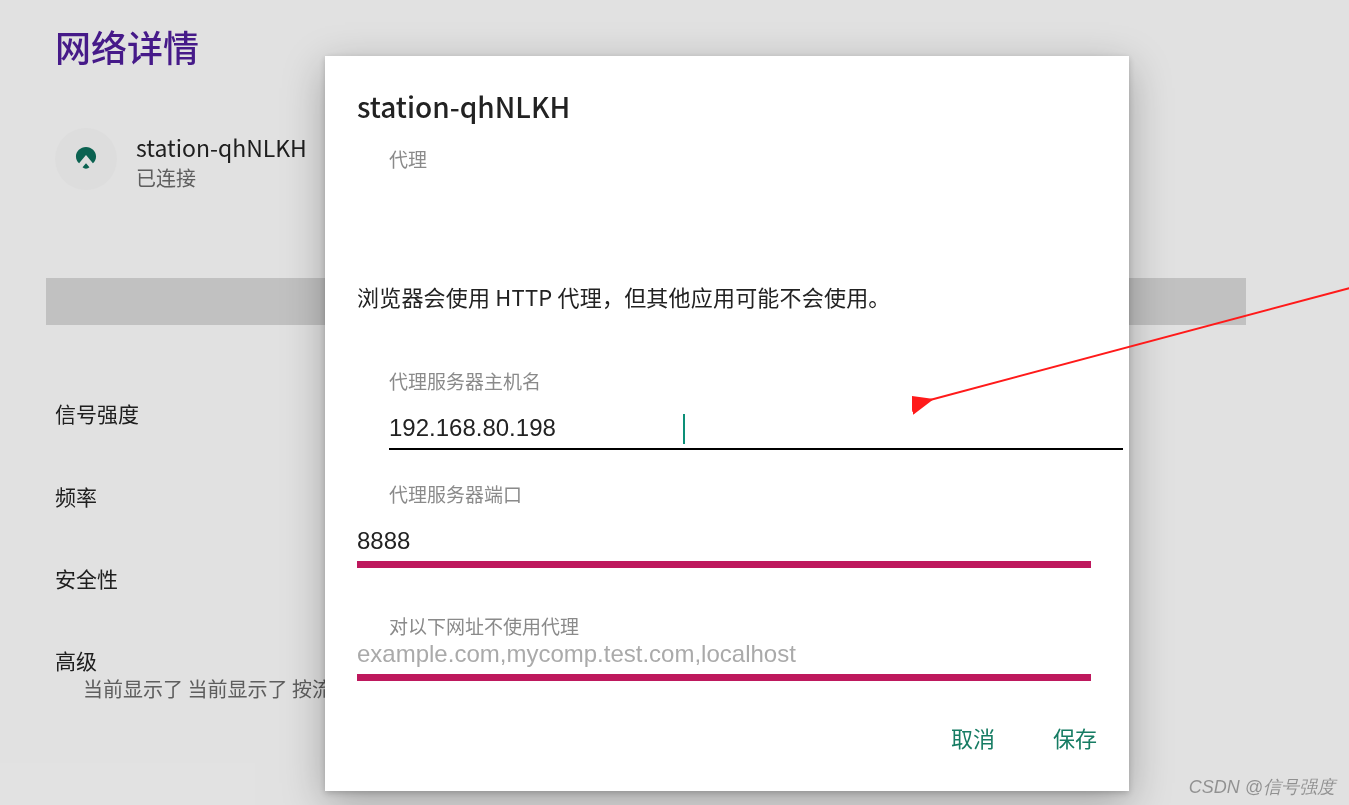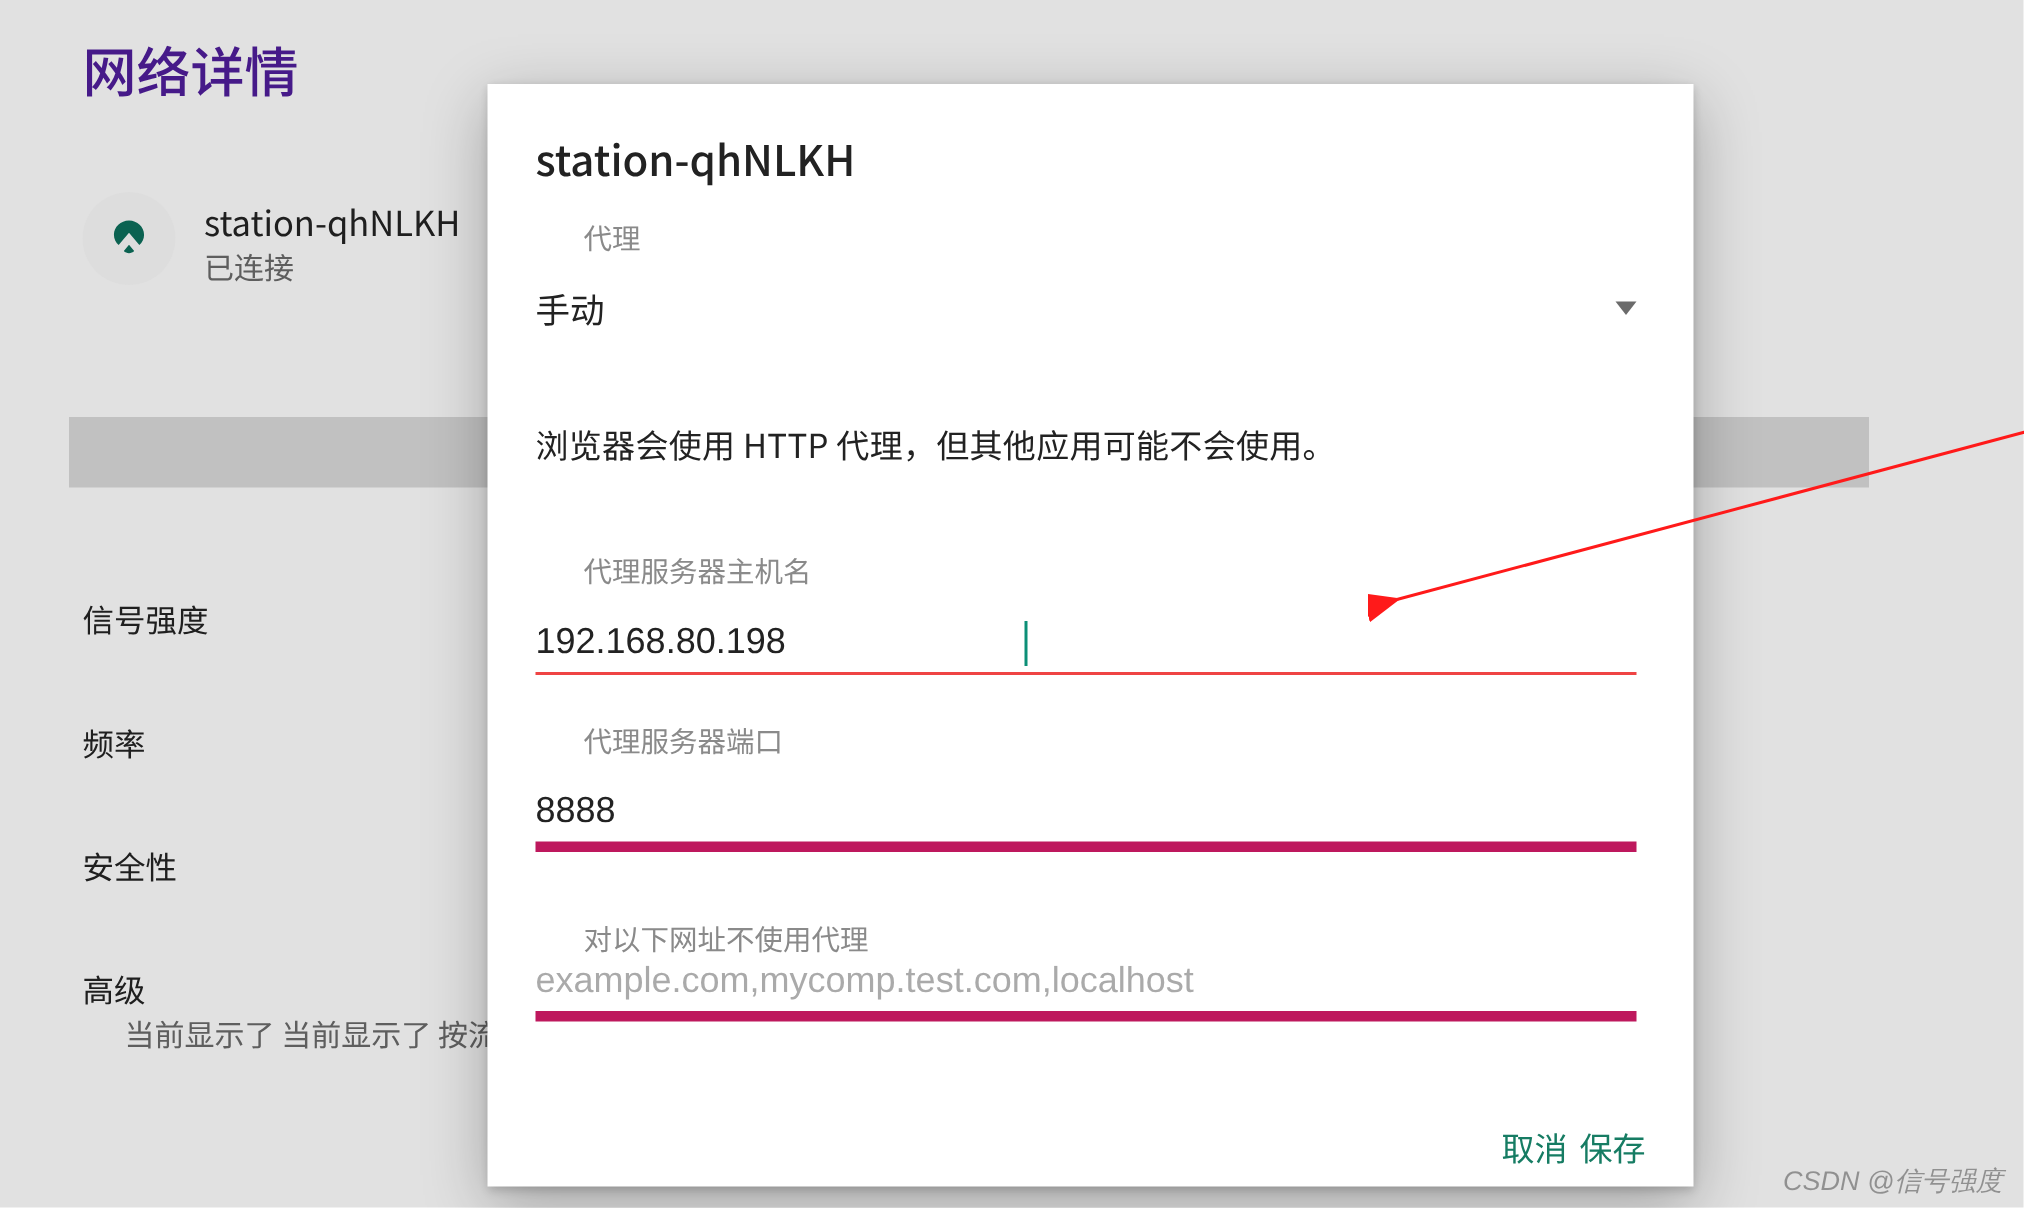--- a/index.html
+++ b/index.html
@@ -17,23 +17,23 @@
     .dialog { position: absolute; left: 325px; top: 56px; width: 804px; height: 735px; background: #fff; box-shadow: 0 12px 40px rgba(0,0,0,0.28), 0 2px 6px rgba(0,0,0,0.18); }
     .dlg-title { position: absolute; left: 32px; top: 30px; font-size: 28px; font-weight: 500; color: #222; }
     .fld-label { position: absolute; left: 32px; font-size: 19px; color: #8a8a8a; margin-left: 32px; }
     .select-row { position: absolute; left: 32px; right: 38px; display: flex; align-items: center; justify-content: space-between; cursor: pointer; }
     .select-value { font-size: 23px; color: #222; }
     .tri-down { width: 0; height: 0; border-left: 7px solid transparent; border-right: 7px solid transparent; border-top: 9px solid #6b6b6b; }
     .info-text { position: absolute; left: 32px; font-size: 22px; color: #222; letter-spacing: 0.2px; }
     .tf { position: absolute; left: 32px; right: 38px; }
     .tf input { width: 100%; border: none; outline: none; font-size: 24px; padding: 6px 0; color: #222; border-bottom: 1px solid #bdbdbd; background: transparent; }
     .tf.underline-gray input { border-bottom: 7px solid #be185d; }
-    .tf.underline-green input { border-bottom: 2px solid #ef4444; }
+    .tf.underline-green input { border-bottom: 2px solid #000000; margin-left: 32px; }
     .tf input::placeholder { color: #aaaaaa; }
-    .dlg-actions { position: absolute; right: 28px; bottom: 4px; display: flex; }
+    .dlg-actions { position: absolute; right: 28px; bottom: 32px; display: flex; gap: 50px; }
     .dlg-btn { background: transparent; border: none; font-size: 22px; color: #167c63; cursor: pointer; font-family: inherit; padding: 6px 4px; }
     .caret { position: absolute; width: 1.6px; height: 30px; background: #0c8f77; }
     .arrow { position: absolute; pointer-events: none; }
     .watermark { position: absolute; right: 14px; bottom: 6px; font-size: 18px; color: rgba(0,0,0,0.36); font-style: italic; font-family: Arial, sans-serif; }
   </style>
 </head>
 <body>
 
 <div class="bg">
   <div class="page-title">网络详情</div>
@@ -54,24 +54,20 @@
   <div class="adv-label" style="top:645px">高级</div>
   <div class="adv-sub" style="top:674px">当前显示了 当前显示了 按流</div>
 </div>
 
 <div class="scrim"></div>
 
 <div class="dialog">
   <div class="dlg-title">station-qhNLKH</div>
 
   <div class="fld-label" style="top:89px">代理</div>
-  <div class="select-row" style="top:132px">
-    <span class="select-value">手动</span>
-    <span class="tri-down"></span>
-  </div>
 
   <div class="info-text" style="top:224px">浏览器会使用 HTTP 代理，但其他应用可能不会使用。</div>
 
   <div class="fld-label" style="top:311px">代理服务器主机名</div>
   <div class="tf underline-green" style="top:352px">
     <input type="text" value="192.168.80.198" style="">
   </div>
   <div class="caret" style="left:358px; top:358px"></div>
 
   <div class="fld-label" style="top:424px">代理服务器端口</div>

